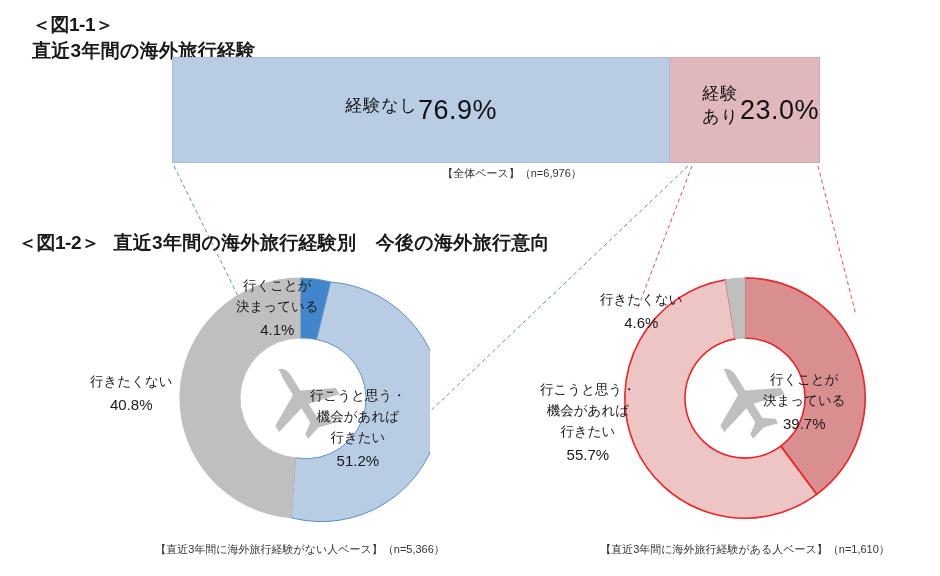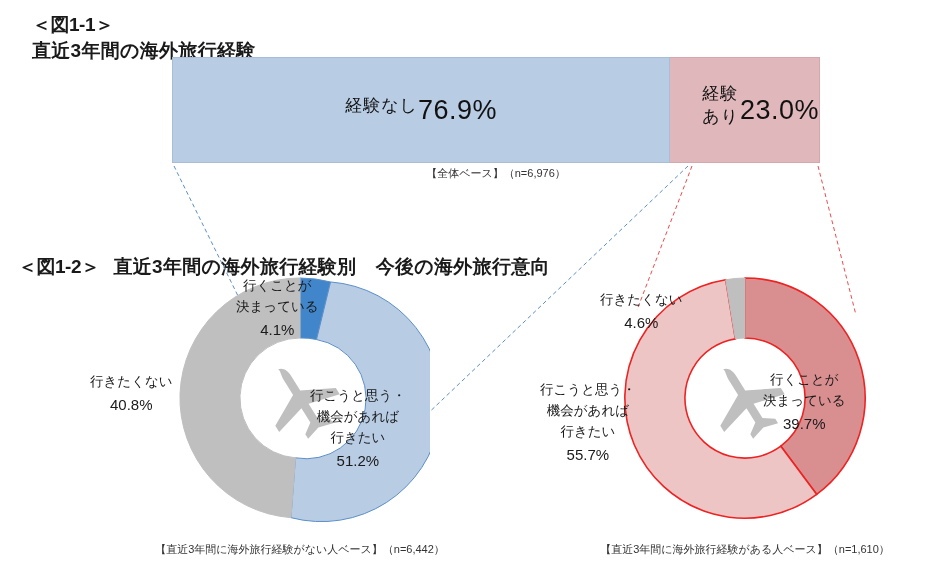--- a/index.html
+++ b/index.html
@@ -79,37 +79,36 @@
   }
   #bar-seg-has {
     width: 23.1%;
     background: #e0b8bb;
     border: 1px solid #d3a9ad;
     border-left: none;
     padding-left: 32px;
   }
   #bar-base-note {
     position: absolute;
-    left: 172px;
+    left: 188px;
     top: 166px;
     width: 648px;
     text-align: center;
     font-size: 11px;
     color: #333;
   }
 
   
   #fig2-heading {
     position: absolute;
     left: 18px;
     top: 230px;
     display: flex;
     align-items: baseline;
     white-space: nowrap;
-    margin-top: 24px;
   }
   #fig2-heading .fig-tag {
     font-size: 19px;
     font-weight: bold;
     letter-spacing: -0.5px;
   }
   #fig2-heading .fig-title {
     font-size: 19px;
     font-weight: bold;
     margin-left: 14px;
@@ -261,14 +260,14 @@
   </div>
 
   <div class="donut-label" style="left: 10px; top: 112px; text-align: center;">
     <span>行こうと思う・</span><br>
     <span>機会があれば</span><br>
     <span>行きたい</span>
     <span class="val">55.7%</span>
   </div>
 </div>
 
-<div class="chart-base-note" id="base-note-left">【直近3年間に海外旅行経験がない人ベース】（n=6,442）</div>
+<div class="chart-base-note" id="base-note-left">【直近3年間に海外旅行経験がない人ベース】（n=5,366）</div>
 <div class="chart-base-note" id="base-note-right">【直近3年間に海外旅行経験がある人ベース】（n=1,610）</div>
 
 </body></html>

